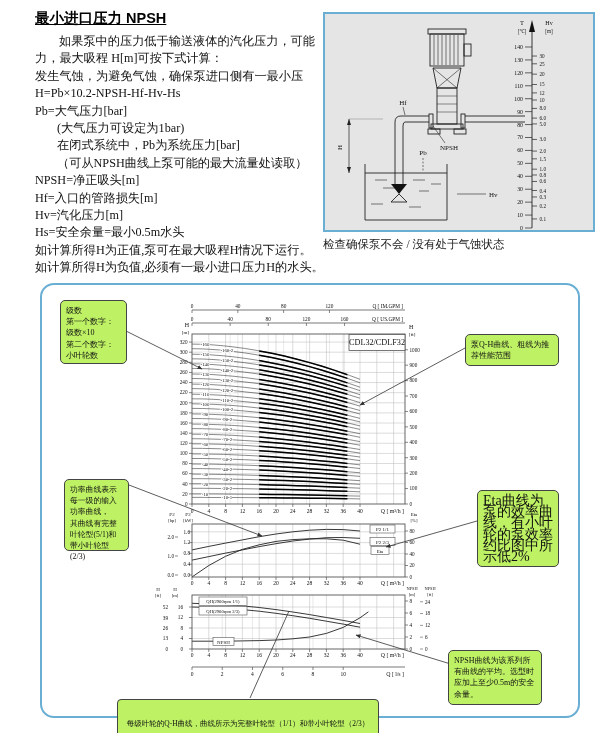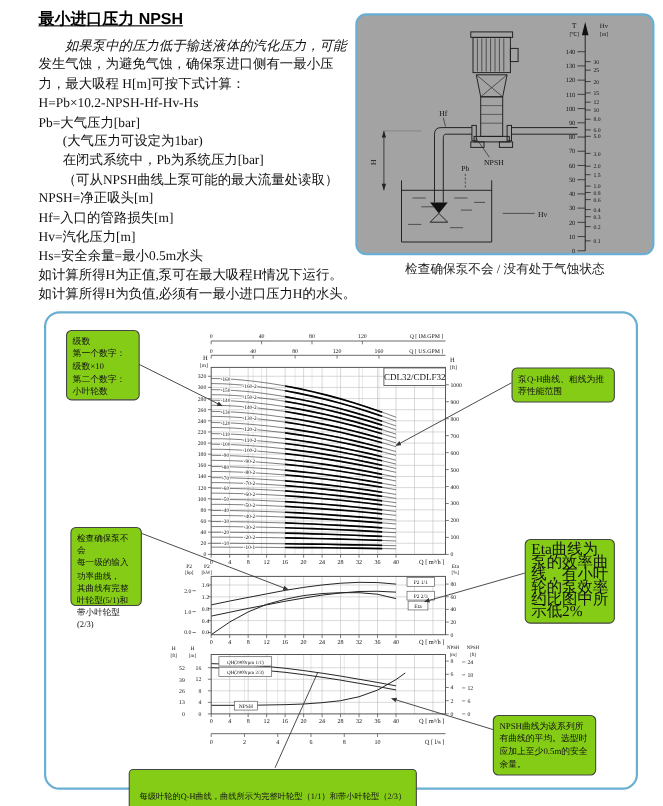--- a/index.html
+++ b/index.html
@@ -2,52 +2,52 @@
 <html><head>
 <meta charset="utf-8">
 <style>
   html,body{margin:0;padding:0;background:#fbfbfb;}
   .page{position:relative;width:603px;height:733px;background:#fff;overflow:hidden;
         font-family:"Liberation Serif",serif;color:#111;}
   
   .article{position:absolute;left:35px;top:8px;width:290px;}
   .article h1{margin:0 0 5px 0;font:bold 14.5px/20px "Liberation Sans",sans-serif;color:#000;text-decoration:underline;}
   .ln{font:12.2px/17.4px "Liberation Serif",serif;white-space:nowrap;}
-  .ind2{text-indent:24px;font-style:italic;}
+  .ind2{text-indent:24px;}
   .ind1{padding-left:22px;}
   
   .diagram-box{position:absolute;left:323px;top:12px;width:272px;height:220px;
-    border:2px solid #69aed3;border-radius:10px;background:#a3a3a3;box-sizing:border-box;}
-  .diagram-caption{position:absolute;left:323px;top:237px;width:272px;text-align:center;
+    border:2px solid #69aed3;border-radius:0;background:#e5e5e5;box-sizing:border-box;}
+  .diagram-caption{position:absolute;left:323px;top:237px;width:272px;text-align:left;
     font:11.5px "Liberation Serif",serif;color:#222;}
   
   .chart-panel{position:absolute;left:40px;top:283px;width:540px;height:435px;
     border:2px solid #69aed3;border-radius:14px;background:#fff;box-sizing:border-box;}
   .chart-panel svg{position:absolute;left:0;top:0;}
-  .co{position:absolute;background:#84cc16;border:1px solid #444;border-radius:5px;
+  .co{position:absolute;background:#bef264;border:1px solid #444;border-radius:5px;
       font:8px/11.2px "Liberation Serif",serif;color:#111;padding:4px 5px;box-sizing:border-box;}
   #co1{left:18px;top:15px;width:67px;height:64px;}
   #co2{left:423px;top:49px;width:94px;}
   #co3{left:22px;top:194px;width:65px;height:72px;font-size:7.8px;}
   #co4{left:435px;top:205px;width:82px;font-size:14px;}
   #co5{left:406px;top:365px;width:94px;}
   #co6{left:75px;top:414px;width:262px;text-align:center;font-size:7.5px;line-height:9px;
        border-radius:4px;padding:19px 4px;}
   svg text{font-family:"Liberation Serif",serif;fill:#111;}
 </style>
 </head>
 <body>
 
 <div class="page">
 
   <div class="article">
     <h1>最小进口压力 NPSH</h1>
     <div class="ln ind2">如果泵中的压力低于输送液体的汽化压力，可能</div>
+    <div class="ln">力，最大吸程 H[m]可按下式计算：</div>
     <div class="ln">发生气蚀，为避免气蚀，确保泵进口侧有一最小压</div>
-    <div class="ln">力，最大吸程 H[m]可按下式计算：</div>
     <div class="ln">H=Pb×10.2-NPSH-Hf-Hv-Hs</div>
     <div class="ln">Pb=大气压力[bar]</div>
     <div class="ln ind1">(大气压力可设定为1bar)</div>
     <div class="ln ind1">在闭式系统中，Pb为系统压力[bar]</div>
     <div class="ln ind1">（可从NPSH曲线上泵可能的最大流量处读取）</div>
     <div class="ln">NPSH=净正吸头[m]</div>
     <div class="ln">Hf=入口的管路损失[m]</div>
     <div class="ln">Hv=汽化压力[m]</div>
     <div class="ln">Hs=安全余量=最小0.5m水头</div>
     <div class="ln">如计算所得H为正值,泵可在最大吸程H情况下运行。</div>
@@ -638,21 +638,21 @@
       </svg>
     <div class="co" id="co1">
       <div>级数</div>
       <div>第一个数字：</div>
       <div>级数×10</div>
       <div>第二个数字：</div>
       <div>小叶轮数</div>
     </div>
     <div class="co" id="co2">泵Q-H曲线、粗线为推荐性能范围</div>
     <div class="co" id="co3">
-      <div>检查确保泵不会</div>
+      <div>功率曲线表示</div>
       <div>每一级的输入</div>
       <div>功率曲线，</div>
       <div>其曲线有完整</div>
       <div>叶轮型(5/1)和</div>
       <div>带小叶轮型(2/3)</div>
     </div>
     <div class="co" id="co4">Eta曲线为泵的效率曲线，有小叶轮的泵效率约比图中所示低2%</div>
     <div class="co" id="co5">NPSH曲线为该系列所有曲线的平均。选型时应加上至少0.5m的安全余量。</div>
     <div class="co" id="co6">每级叶轮的Q-H曲线，曲线所示为完整叶轮型（1/1）和带小叶轮型（2/3）</div>
   </div>

